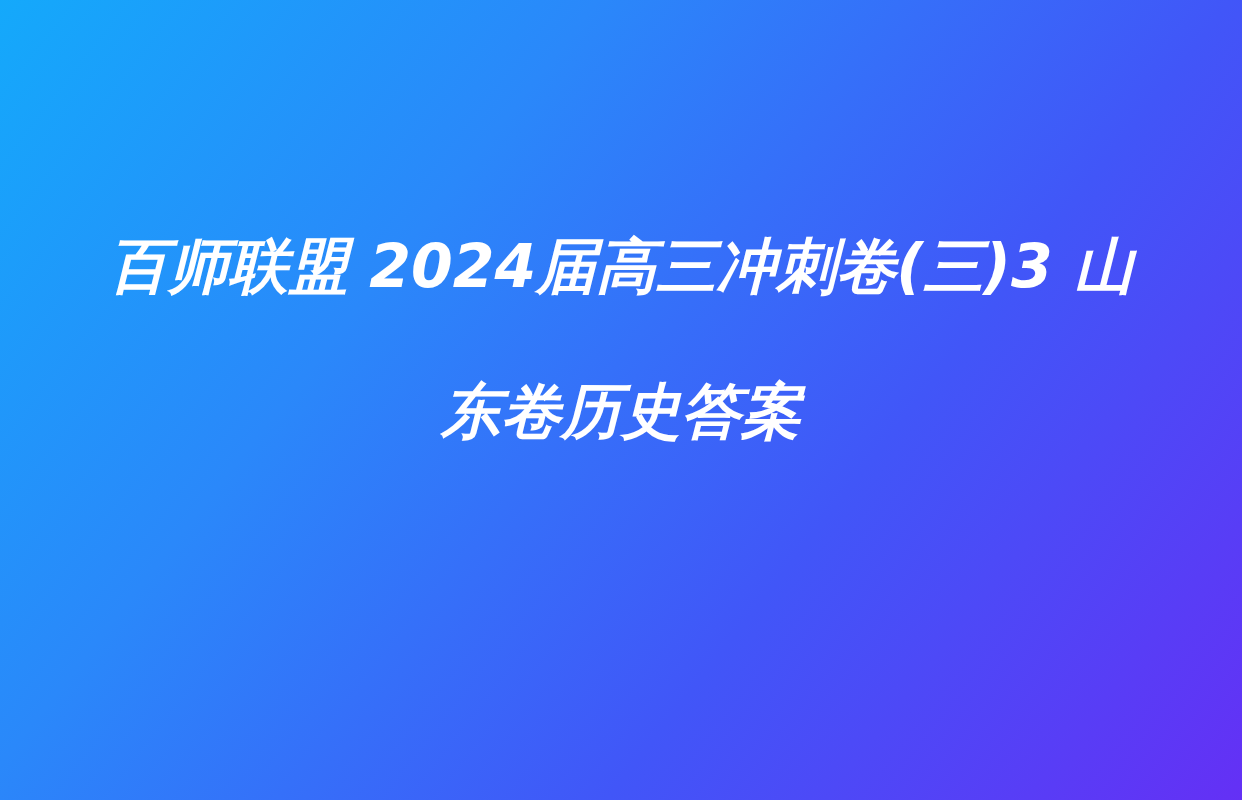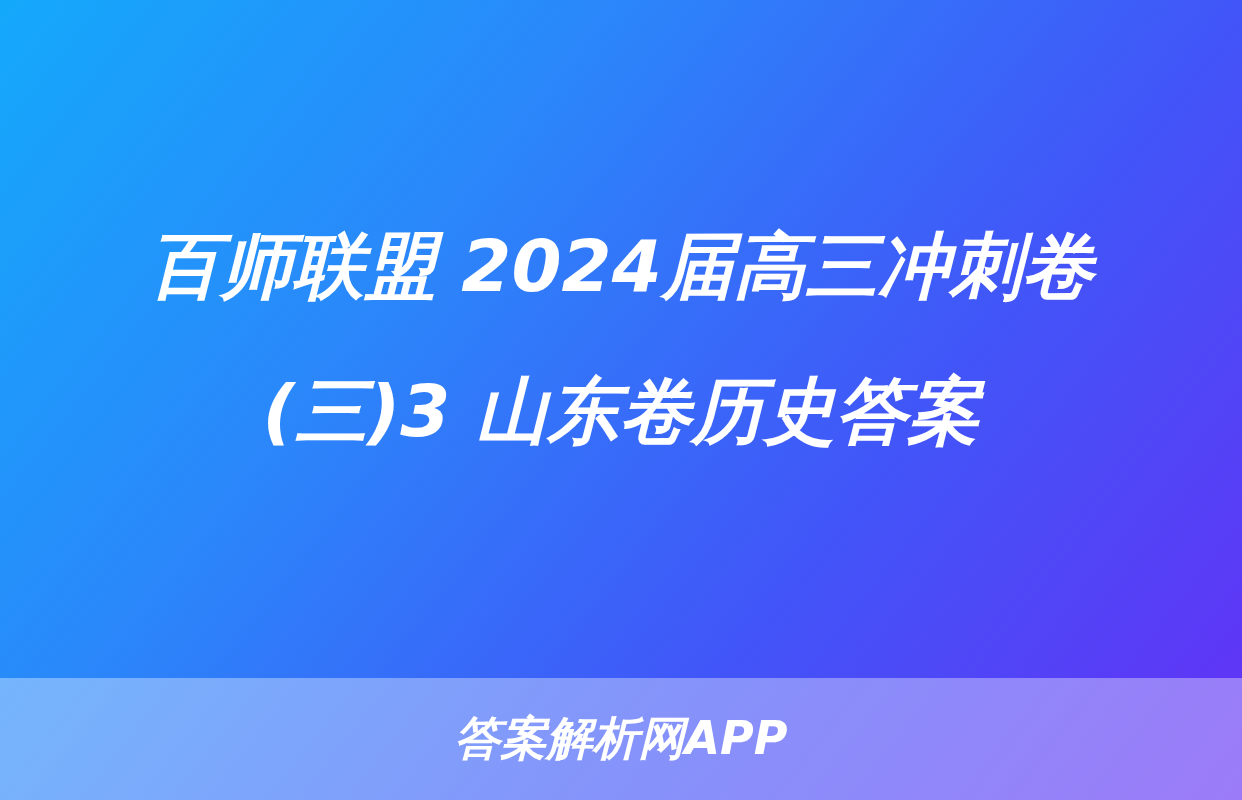--- a/index.html
+++ b/index.html
@@ -34,21 +34,21 @@
     box-sizing: border-box;
     padding: 0 80px;
   }
 
   .title {
     width: 1080px;
     margin: 0;
     text-align: center;
     color: #ffffff;
     font-family: "DejaVu Sans", "Liberation Sans", sans-serif;
-    font-size: 72px;
+    font-size: 60px;
     line-height: 145px;
     font-weight: 700;
     font-style: italic;
     letter-spacing: 0px;
     word-break: break-all;
     white-space: normal;
     text-rendering: optimizeLegibility;
   }
 
   
@@ -78,17 +78,14 @@
 </style>
 </head>
 <body>
 
 <div class="poster">
 
   <div class="title-wrap">
     <h1 class="title">百师联盟 2024届高三冲刺卷(三)3 山东卷历史答案</h1>
   </div>
 
-  <div class="watermark-band">
-    <span class="watermark-text">答案解析网APP</span>
-  </div>
 
 </div>
 
 </body></html>

